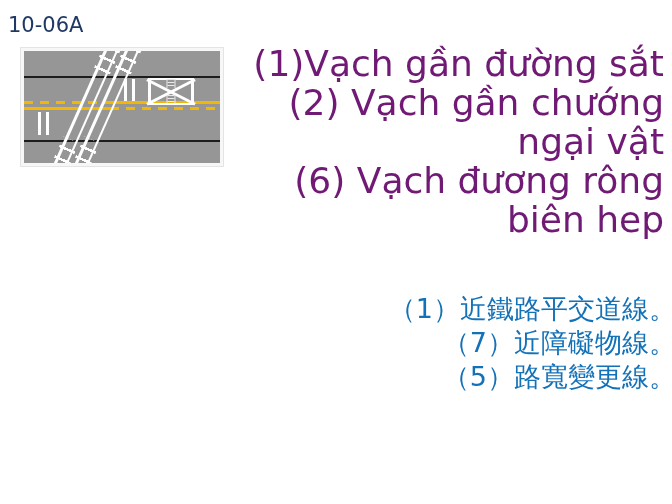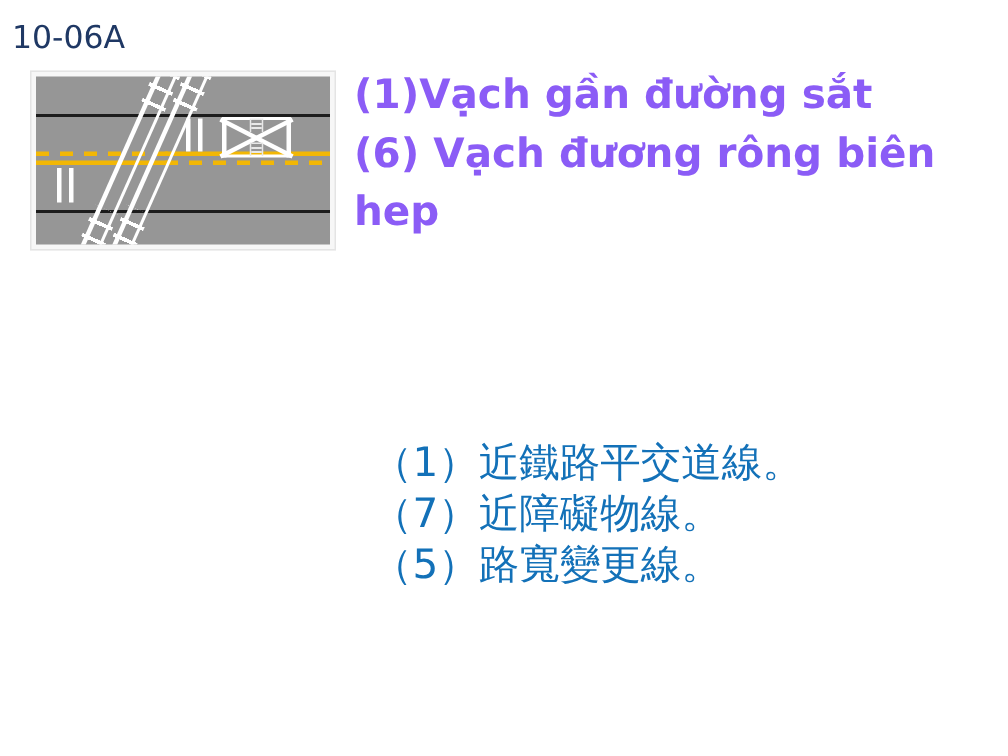--- a/index.html
+++ b/index.html
@@ -12,20 +12,21 @@
     height: 504px;
     overflow: hidden;
     font-family: "DejaVu Sans", "Liberation Sans", sans-serif;
     position: relative;
   }
 
   #page {
     position: absolute;
     inset: 0;
     background: #ffffff;
+    text-align: right;
   }
 
   
   #slide-title {
     position: absolute;
     left: 8px;
     top: 12px;
     font-size: 21px;
     line-height: 26px;
     color: #1f3864;
@@ -179,25 +180,24 @@
   }
   #xing .minirail-t { top: 1px; }
   #xing .minirail-b { bottom: 1px; }
 
   
   #vi-block {
     position: absolute;
     left: 236px;
     top: 44px;
     width: 428px;
-    color: #8b5cf6;
-    font-size: 27px;
+    color: #701a75;
+    font-size: 36px;
     line-height: 39px;
     font-family: "DejaVu Sans", "Liberation Sans", sans-serif;
-    font-weight: bold;
   }
   .vi-line { white-space: pre-wrap; }
 
   #zh-block {
     position: absolute;
     left: 236px;
     top: 292px;
     width: 428px;
     color: #1371b8;
     font-size: 27px;
@@ -254,20 +254,21 @@
         <div class="diag diag-2"></div>
         <div class="minirail minirail-t"></div>
         <div class="minirail minirail-b"></div>
       </div>
 
     </div>
   </div>
 
   <div id="vi-block">
     <div class="vi-line">(1)Vạch gần đường sắt</div>
+    <div class="vi-line">(2) Vạch gần chướng ngại vật</div>
     <div class="vi-line">(6) Vạch đương rông biên hep</div>
   </div>
 
   <div id="zh-block">
     <div class="zh-line">（1）近鐵路平交道線。</div>
     <div class="zh-line">（7）近障礙物線。</div>
     <div class="zh-line">（5）路寬變更線。</div>
   </div>
 
 </div>

